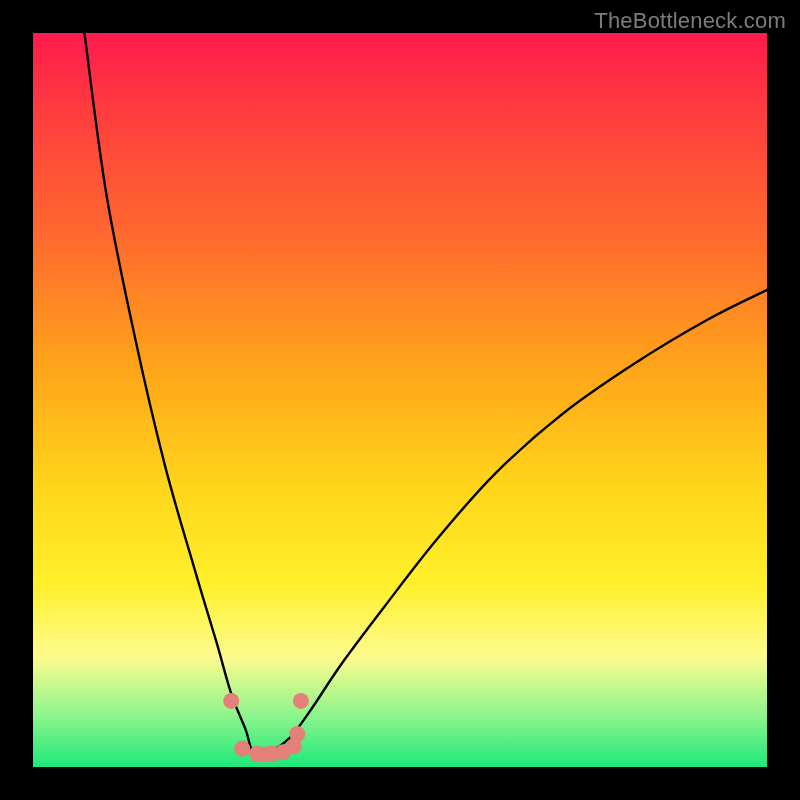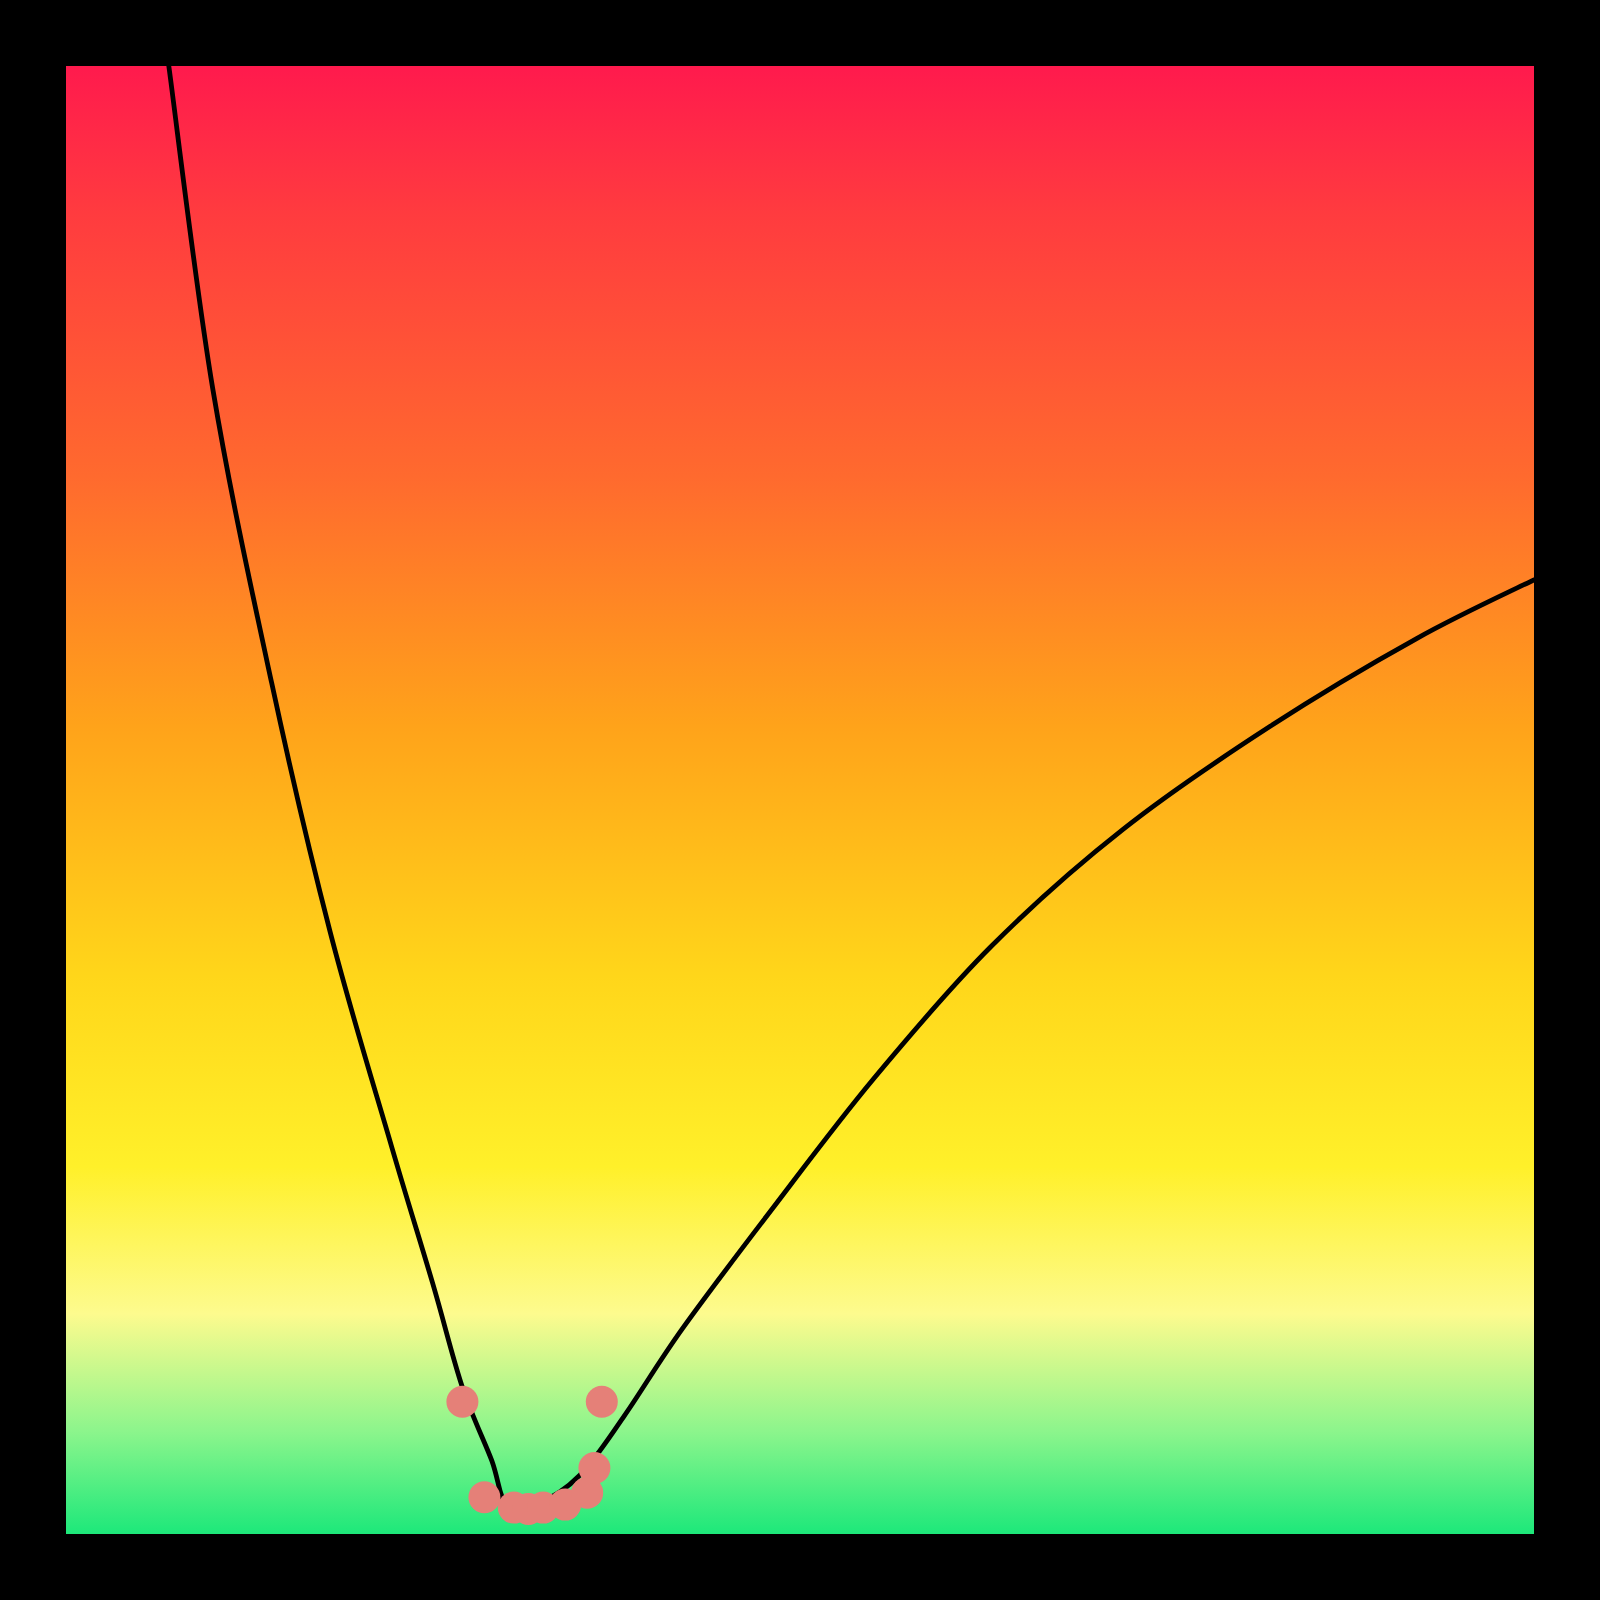--- a/index.html
+++ b/index.html
@@ -70,13 +70,14 @@
         <circle cx="223.9" cy="720.8" r="8" fill="#e58078"></circle>
         <circle cx="231.2" cy="721.5" r="8" fill="#e58078"></circle>
         <circle cx="238.6" cy="720.8" r="8" fill="#e58078"></circle>
         <circle cx="249.6" cy="719.3" r="8" fill="#e58078"></circle>
         <circle cx="260.6" cy="713.4" r="8" fill="#e58078"></circle>
         <circle cx="264.2" cy="701.0" r="8" fill="#e58078"></circle>
         <circle cx="267.9" cy="667.9" r="8" fill="#e58078"></circle>
       </g>
   </svg>
 
+  <div class="watermark">TheBottleneck.com</div>
 </div>
 
 </body></html>

